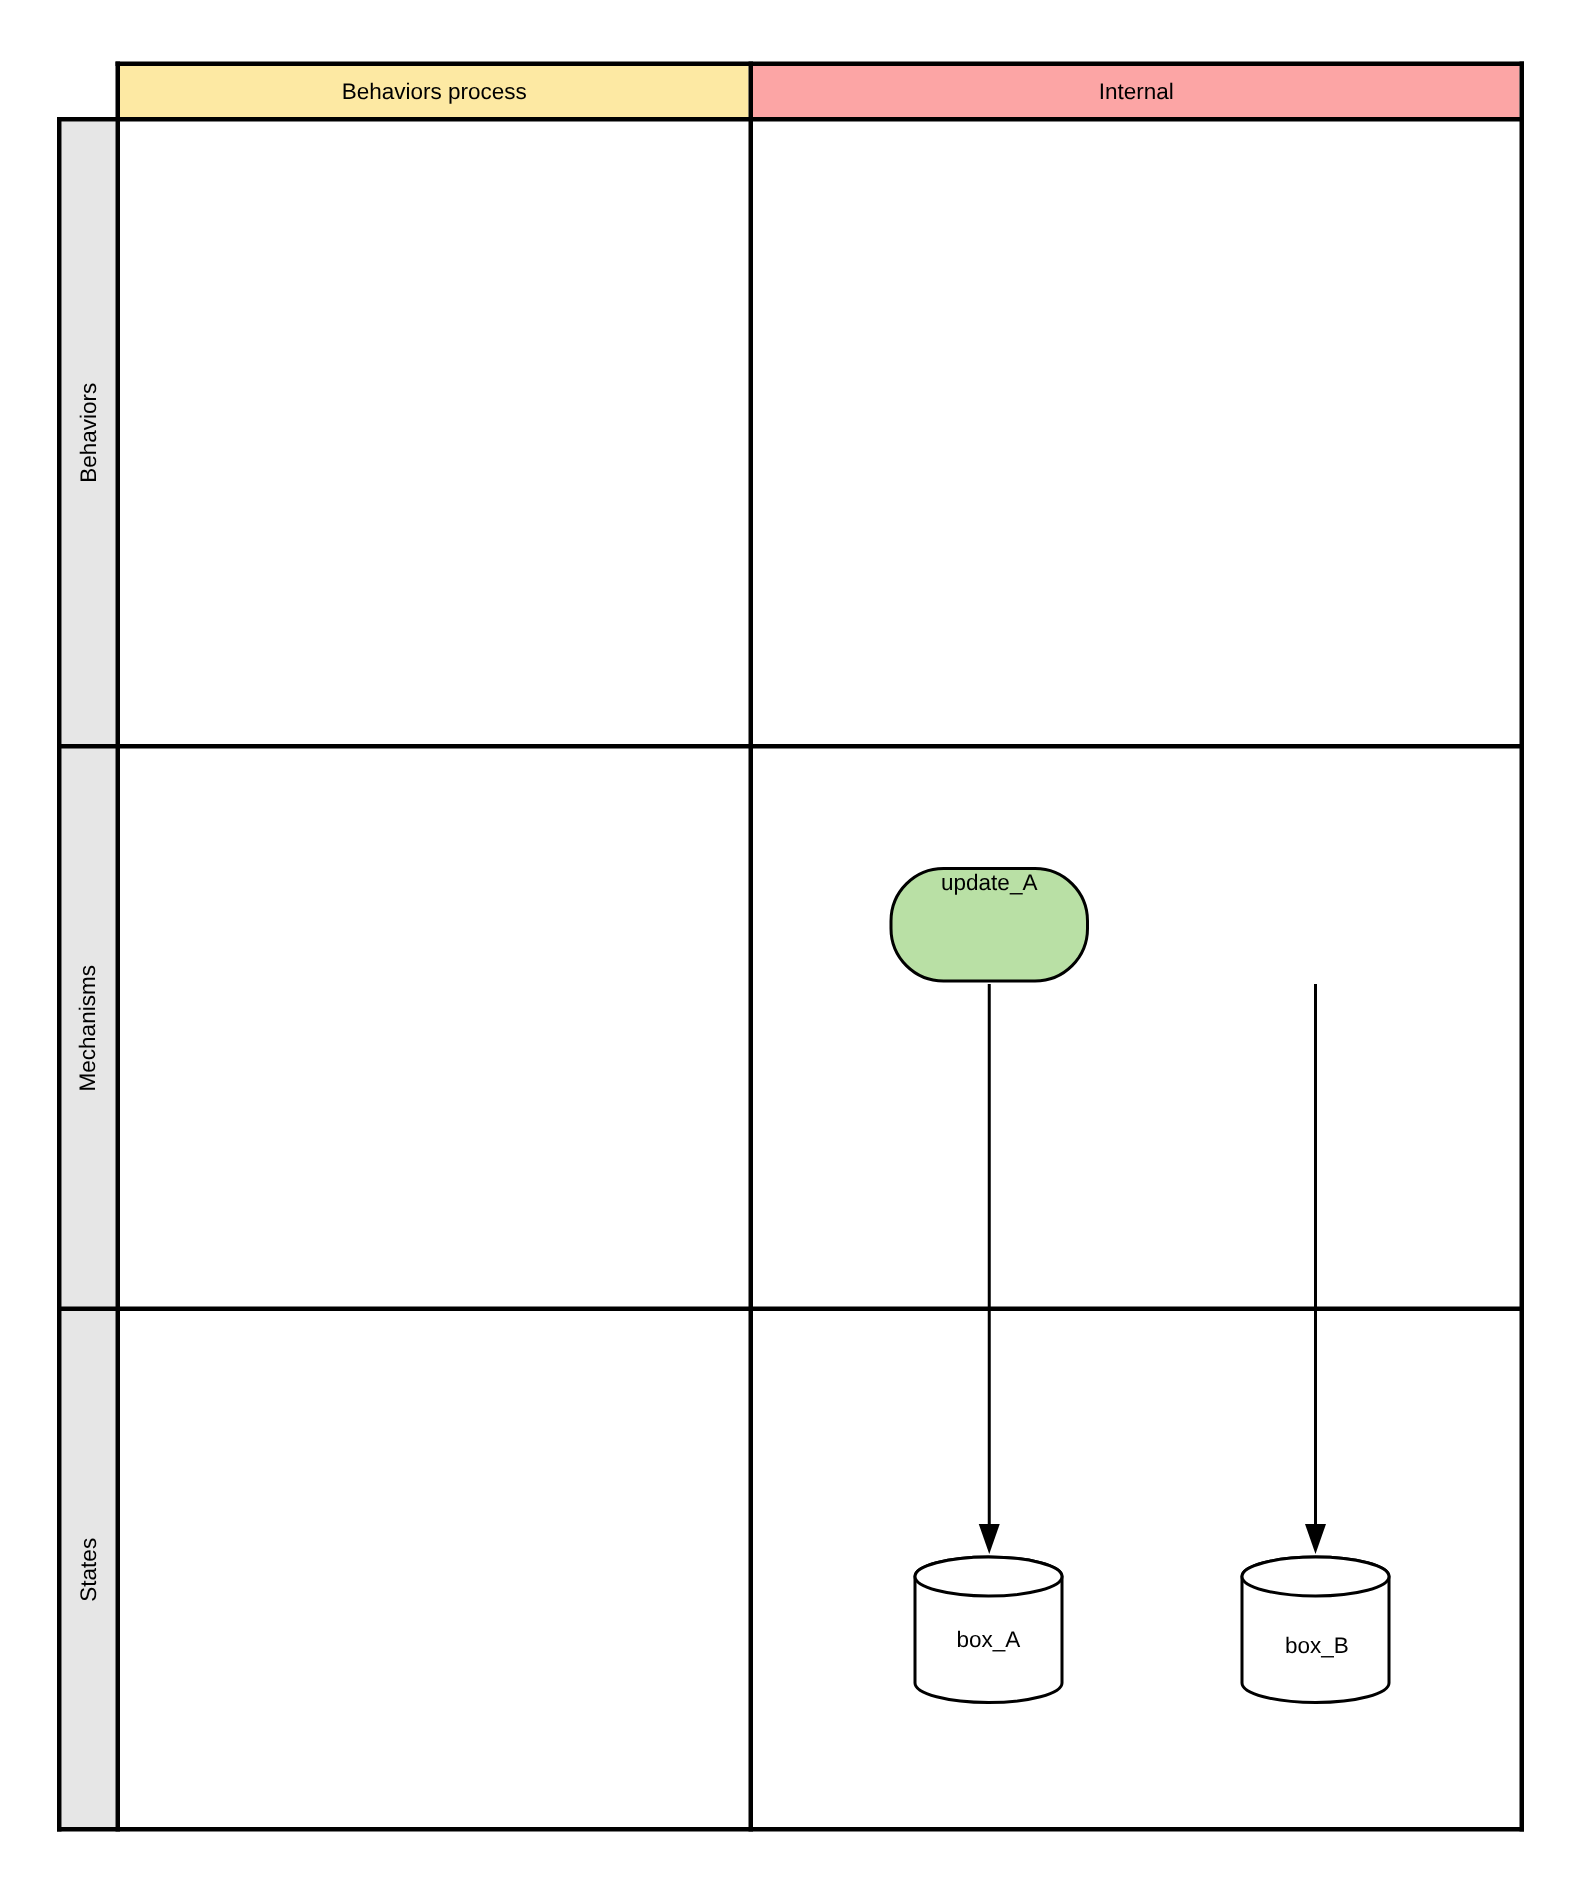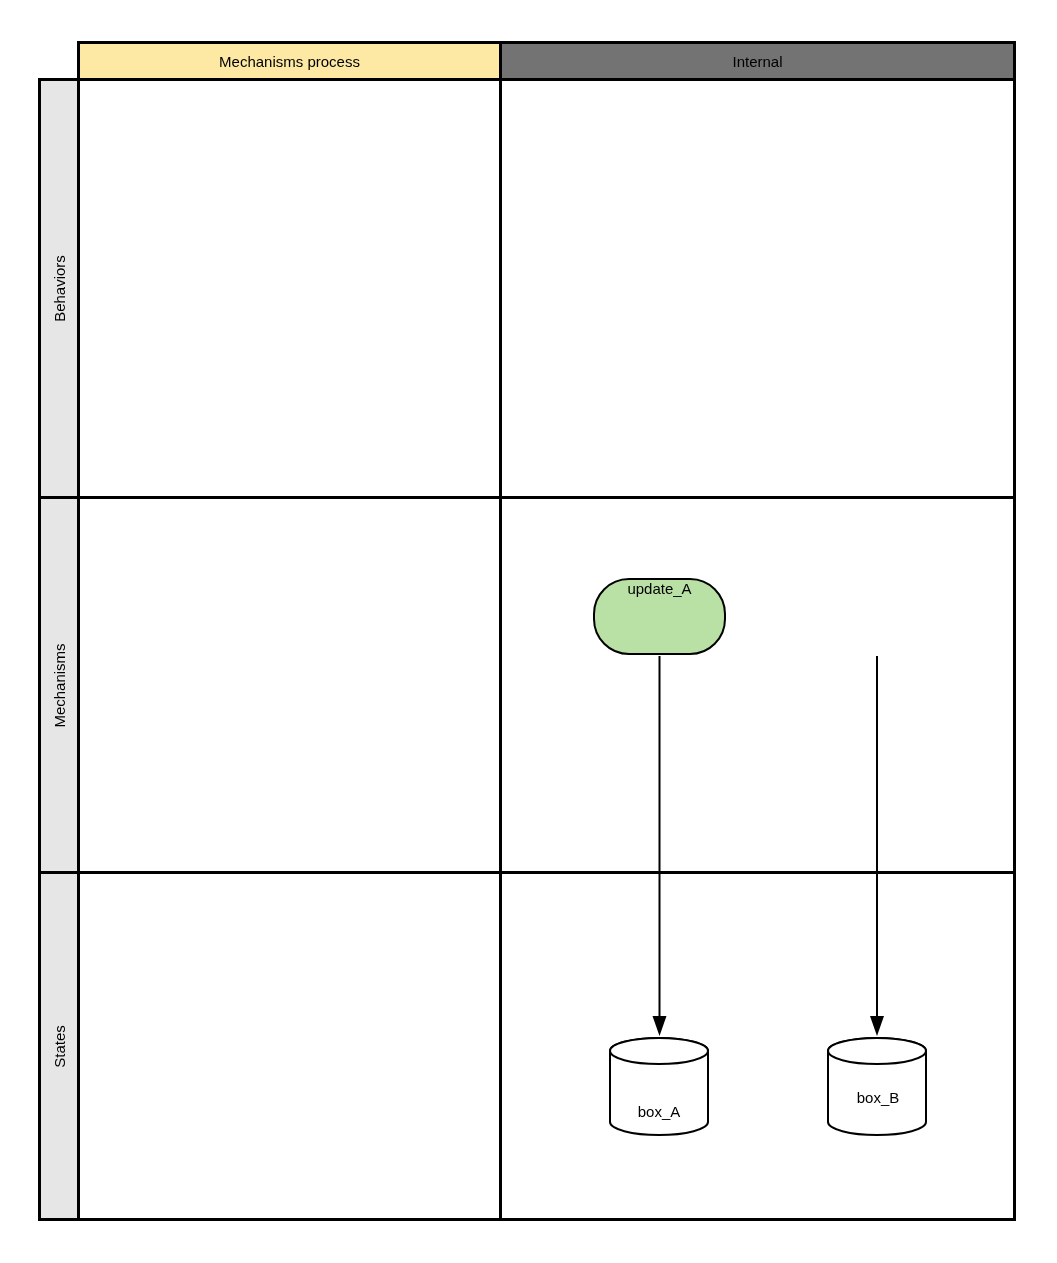--- a/index.html
+++ b/index.html
@@ -58,23 +58,23 @@
     left: 0;
     top: 0;
   }
 </style>
 </head>
 <body>
 
 <div class="canvas">
 
   <div class="header-cell" style="left:80px; top:44px; width:419px; height:34px; background:#fde9a3;">
-    <span>Mechanisms process</span>
+    <span>Behaviors process</span>
   </div>
-  <div class="header-cell" style="left:502px; top:44px; width:511px; height:34px; background:#737373;">
+  <div class="header-cell" style="left:502px; top:44px; width:511px; height:34px; background:#fca5a5;">
     <span>Internal</span>
   </div>
 
   <div style="position:absolute; left:41px; top:81px; width:36px; height:1137px; background:#e6e6e6;"></div>
 
   <div class="line" style="left:77px; top:41px; width:939px; height:3px;"></div>
   <div class="line" style="left:38px; top:78px; width:978px; height:3px;"></div>
   <div class="line" style="left:38px; top:496px; width:978px; height:3px;"></div>
   <div class="line" style="left:38px; top:871px; width:978px; height:3px;"></div>
   <div class="line" style="left:38px; top:1218px; width:978px; height:3px;"></div>
@@ -113,20 +113,20 @@
     <g>
       <path d="M828,1051 A49,13 0 0 1 926,1051 V1122 A49,13 0 0 1 828,1122 Z" fill="#ffffff" stroke="#000" stroke-width="2"></path>
       <ellipse cx="877" cy="1051" rx="49" ry="13" fill="#ffffff" stroke="#000" stroke-width="2"></ellipse>
     </g>
   </svg>
 
   <div class="node-rounded" style="left: 593px; top: 578px; width: 133px; height: 77px; background: rgb(185, 224, 165);">
     <span>update_A</span>
   </div>
 
-  <div class="cyl-label" style="left:610px; top:1066px; width:98px; height:54px;align-items:flex-end;">
+  <div class="cyl-label" style="left:610px; top:1066px; width:98px; height:54px;">
     <span>box_A</span>
   </div>
   <div class="cyl-label" style="left:828px; top:1070px; width:100px; height:54px;">
     <span>box_B</span>
   </div>
 
 </div>
 
 </body></html>

